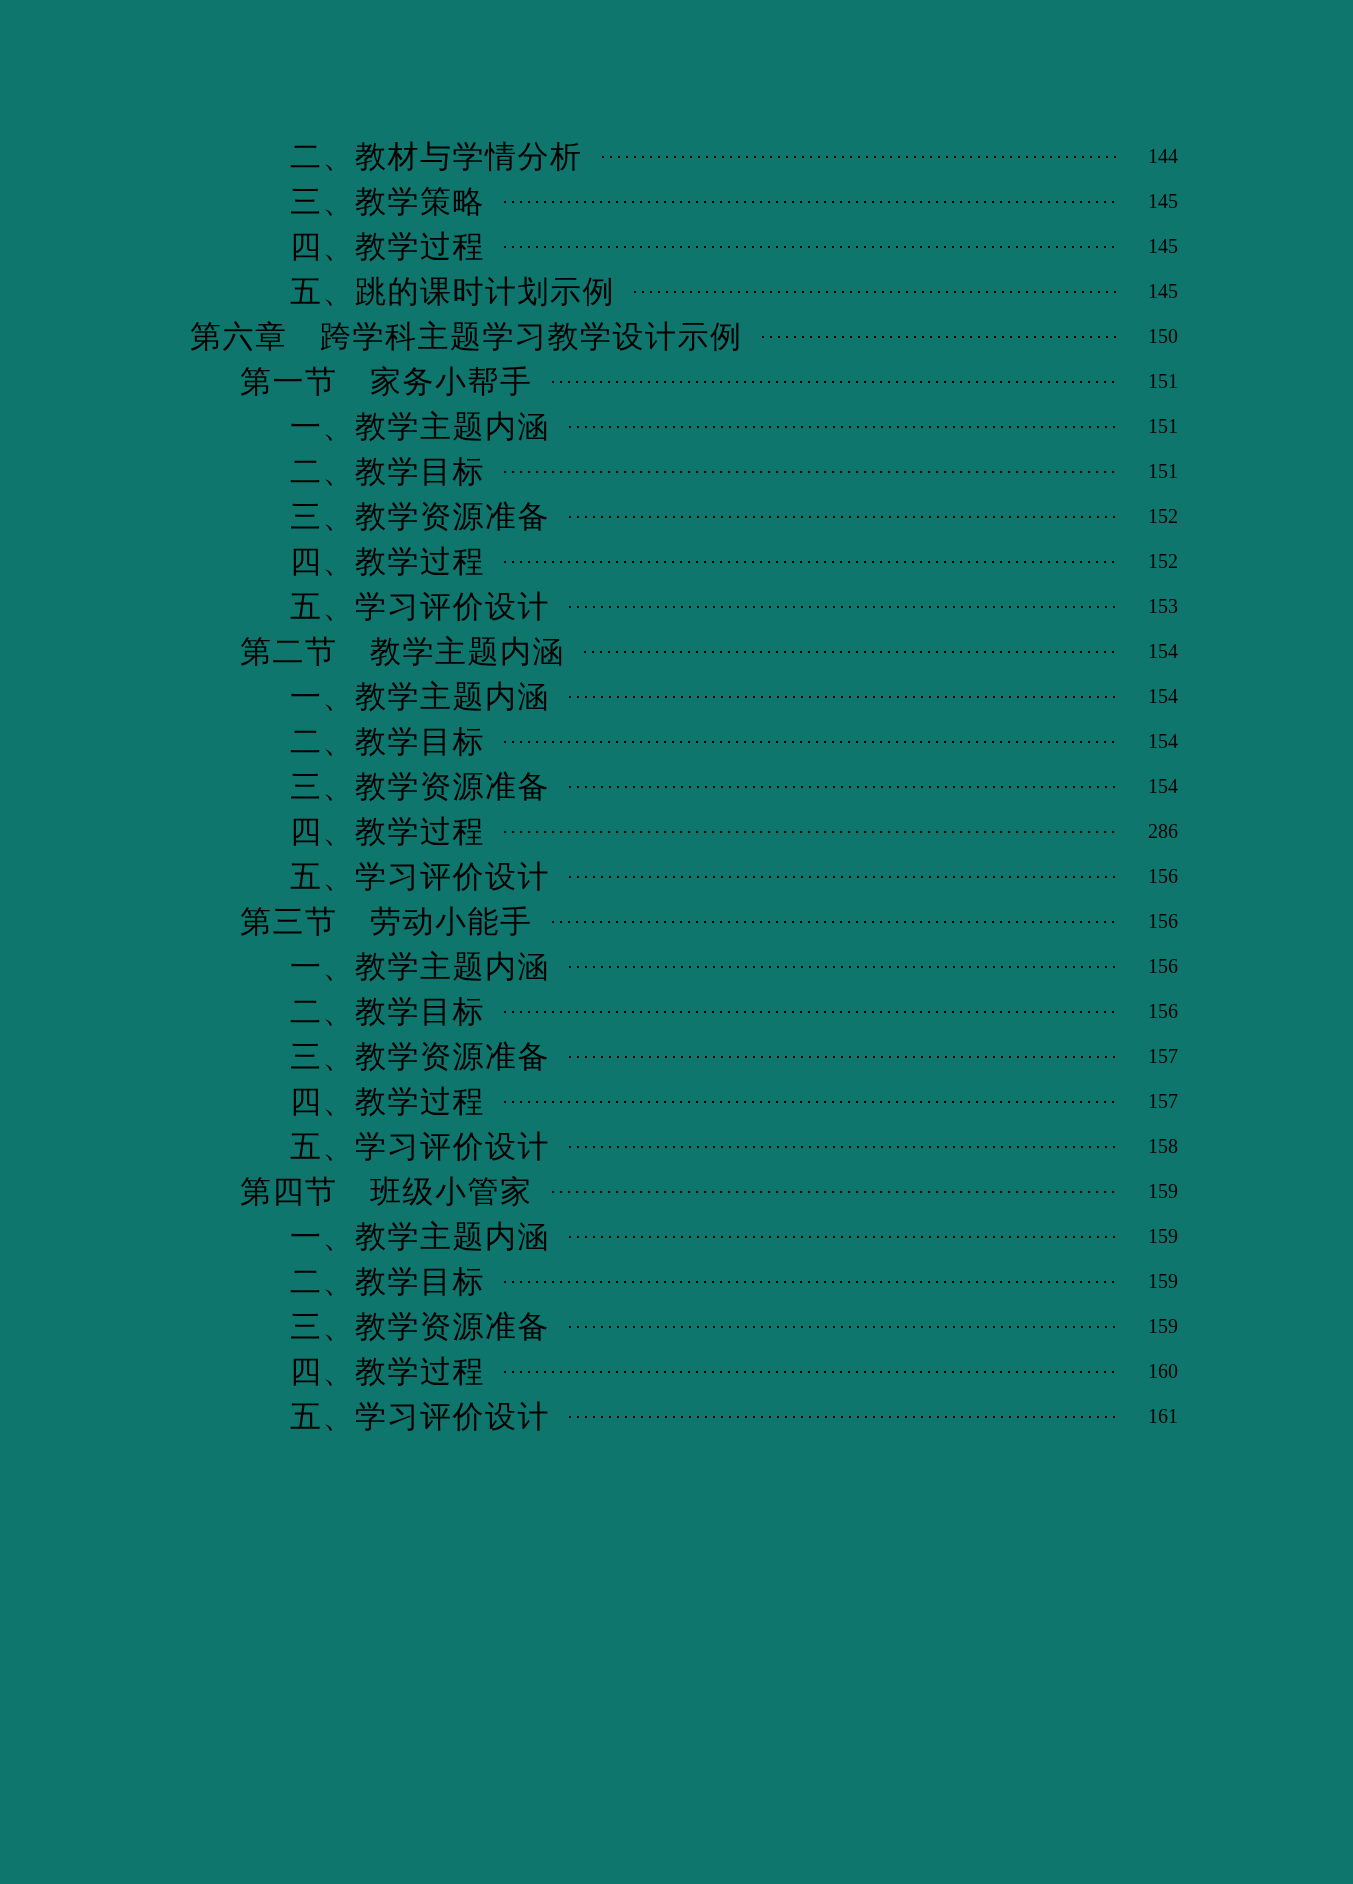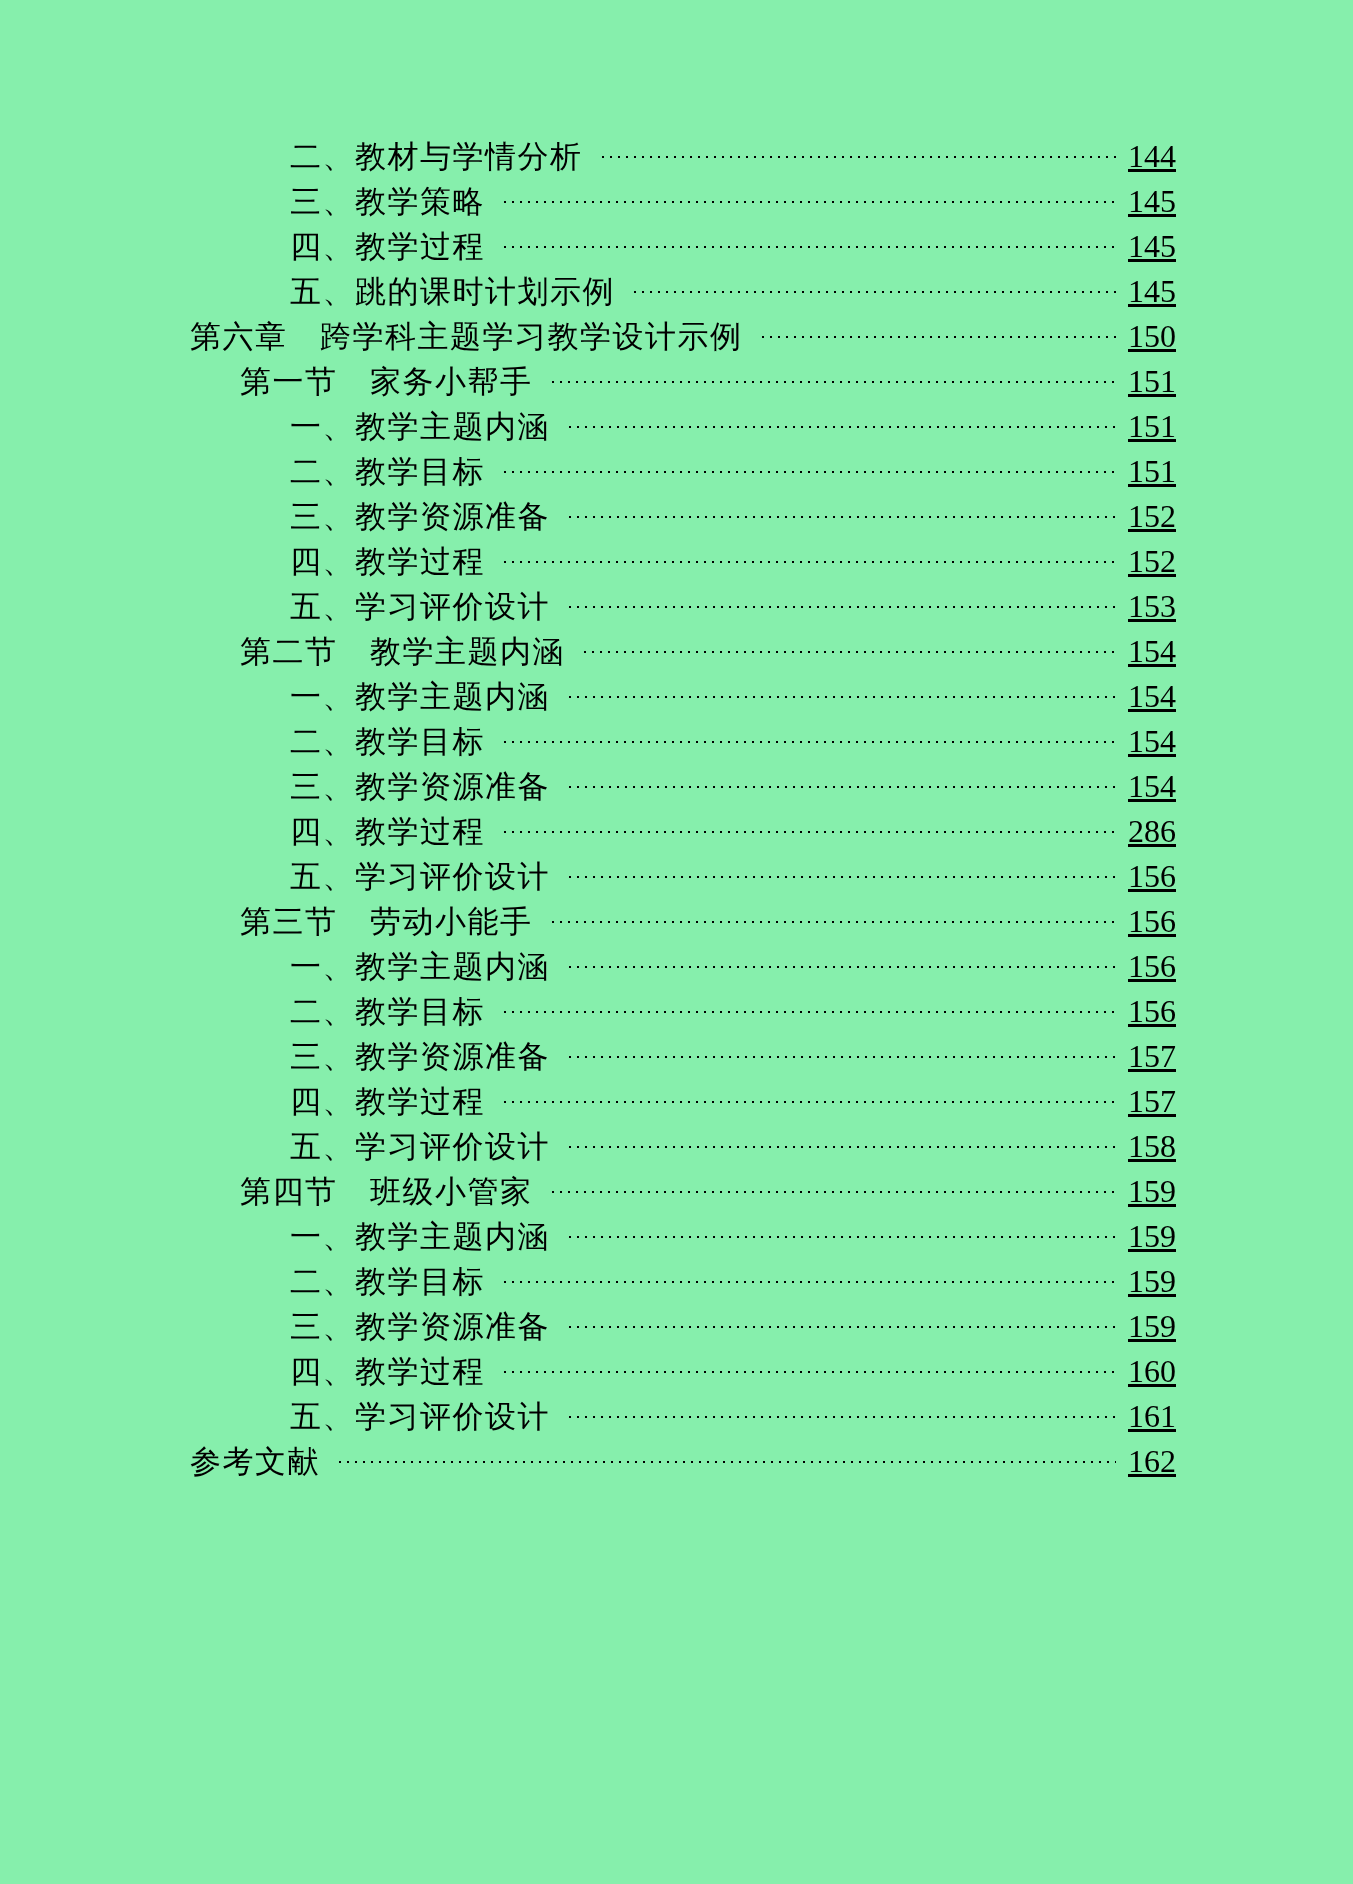--- a/index.html
+++ b/index.html
@@ -4,21 +4,21 @@
 <style>
   html, body {
     margin: 0;
     padding: 0;
     background: #ffffff;
   }
   .page {
     position: relative;
     width: 1353px;
     height: 1884px;
-    background: #86efac;
+    background: #0f766e;
     overflow: hidden;
     font-family: "Liberation Serif", "DejaVu Serif", serif;
     color: #000000;
   }
   .toc-list {
     position: absolute;
     left: 190px;
     top: 134px;
     width: 988px;
   }
@@ -41,22 +41,22 @@
     margin-left: 16px;
     margin-right: 12px;
     background-image: radial-gradient(circle, #000000 1.15px, rgba(0,0,0,0) 1.45px);
     background-size: 8px 8px;
     background-repeat: repeat-x;
     background-position: 0 center;
   }
   .toc-page-num {
     flex: 0 0 auto;
     min-width: 50px;
-    font-size: 32px;
-    text-decoration: underline;
+    text-align: right;
+    font-size: 20px;
   }
 </style>
 </head>
 <body>
 
 <div class="page">
   <div class="toc-list" id="toc-list">
   <div class="toc-row indent-2">
     <span class="toc-label">二、教材与学情分析</span>
     <span class="dot-leader"></span>
@@ -224,20 +224,15 @@
     <span class="dot-leader"></span>
     <span class="toc-page-num">160</span>
   </div>
 
   <div class="toc-row indent-2">
     <span class="toc-label">五、学习评价设计</span>
     <span class="dot-leader"></span>
     <span class="toc-page-num">161</span>
   </div>
 
-  <div class="toc-row indent-0">
-    <span class="toc-label">参考文献</span>
-    <span class="dot-leader"></span>
-    <span class="toc-page-num">162</span>
-  </div>
 
 </div>
 </div>
 
 </body></html>

